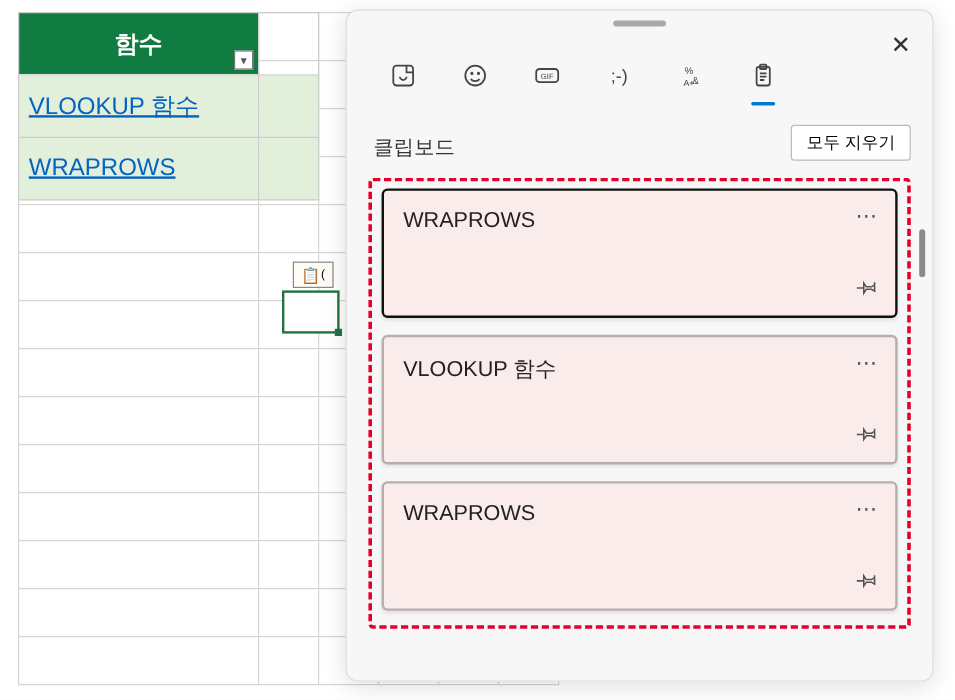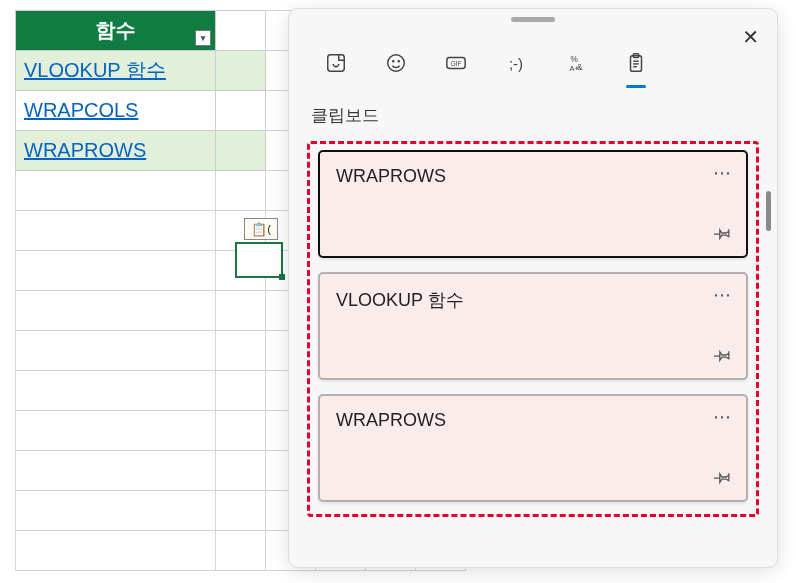--- a/index.html
+++ b/index.html
@@ -14,21 +14,21 @@
     
     .sheet {
       position: absolute;
       left: 15px;
       top: 10px;
       border-collapse: collapse;
     }
     .sheet td, .sheet th {
       border: 1px solid #ccc;
       font-size: 20px;
-      height: 40px;
+      height: 52px;
     }
     .sheet .hdr {
       background: #107c41;
       color: #fff;
       font-weight: 600;
       width: 200px;
       text-align: center;
       position: relative;
     }
     .sheet .hdr-filter {
@@ -324,26 +324,20 @@
       </th>
       <td class="cell2"></td>
     </tr>
     <tr>
       <td class="cell pale-even">
         <span class="link">VLOOKUP 함수</span>
       </td>
       <td class="cell2 pale-even"></td>
     </tr>
     <tr>
-      <td class="cell pale-odd">
-        <span class="link">WRAPCOLS</span>
-      </td>
-      <td class="cell2 pale-odd"></td>
-    </tr>
-    <tr>
       <td class="cell pale-even">
         <span class="link">WRAPROWS</span>
       </td>
       <td class="cell2 pale-even"></td>
     </tr>
   </tbody>
 </table>
 
 <div class="pasteopt">
   <span>📋</span>
@@ -394,20 +388,21 @@
           <rect x="9" y="2" width="6" height="4" rx="1"></rect>
           <line x1="9" y1="10" x2="15" y2="10"></line>
           <line x1="9" y1="13" x2="15" y2="13"></line>
           <line x1="9" y1="16" x2="13" y2="16"></line>
         </svg>
     </div>
   </div>
 
   <div class="hdr2">
     <span>클립보드</span>
+    <button class="clearbtn">모두 지우기</button>
   </div>
 
   <div class="scroll"></div>
 
   <div class="cliplist">
 
     <div class="clipitem first">
       <div class="txt">WRAPROWS</div>
       <div class="more">⋯</div>
       <div class="pin">

